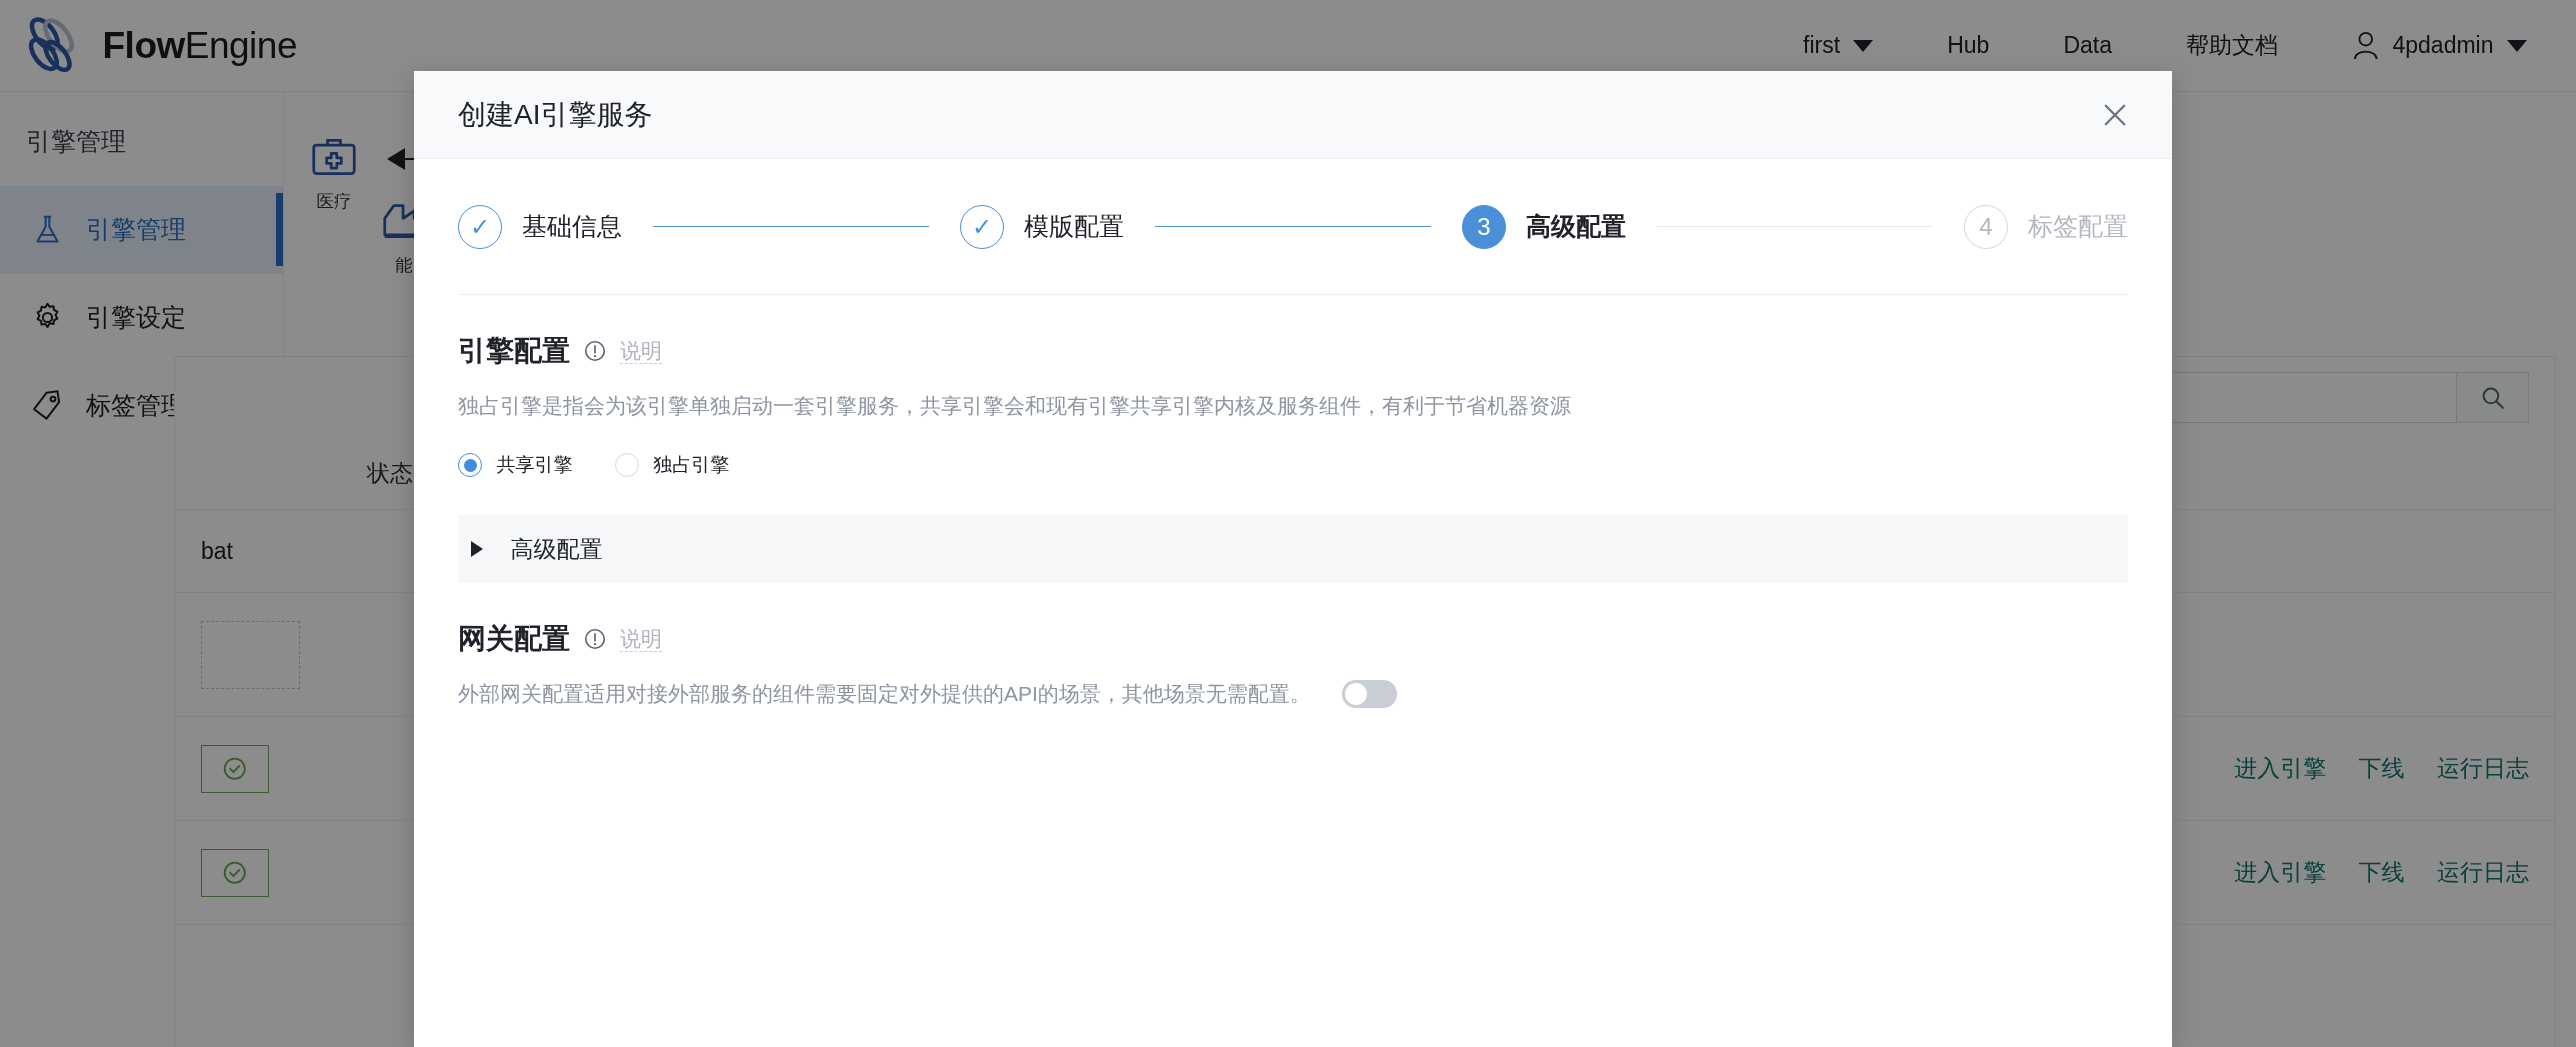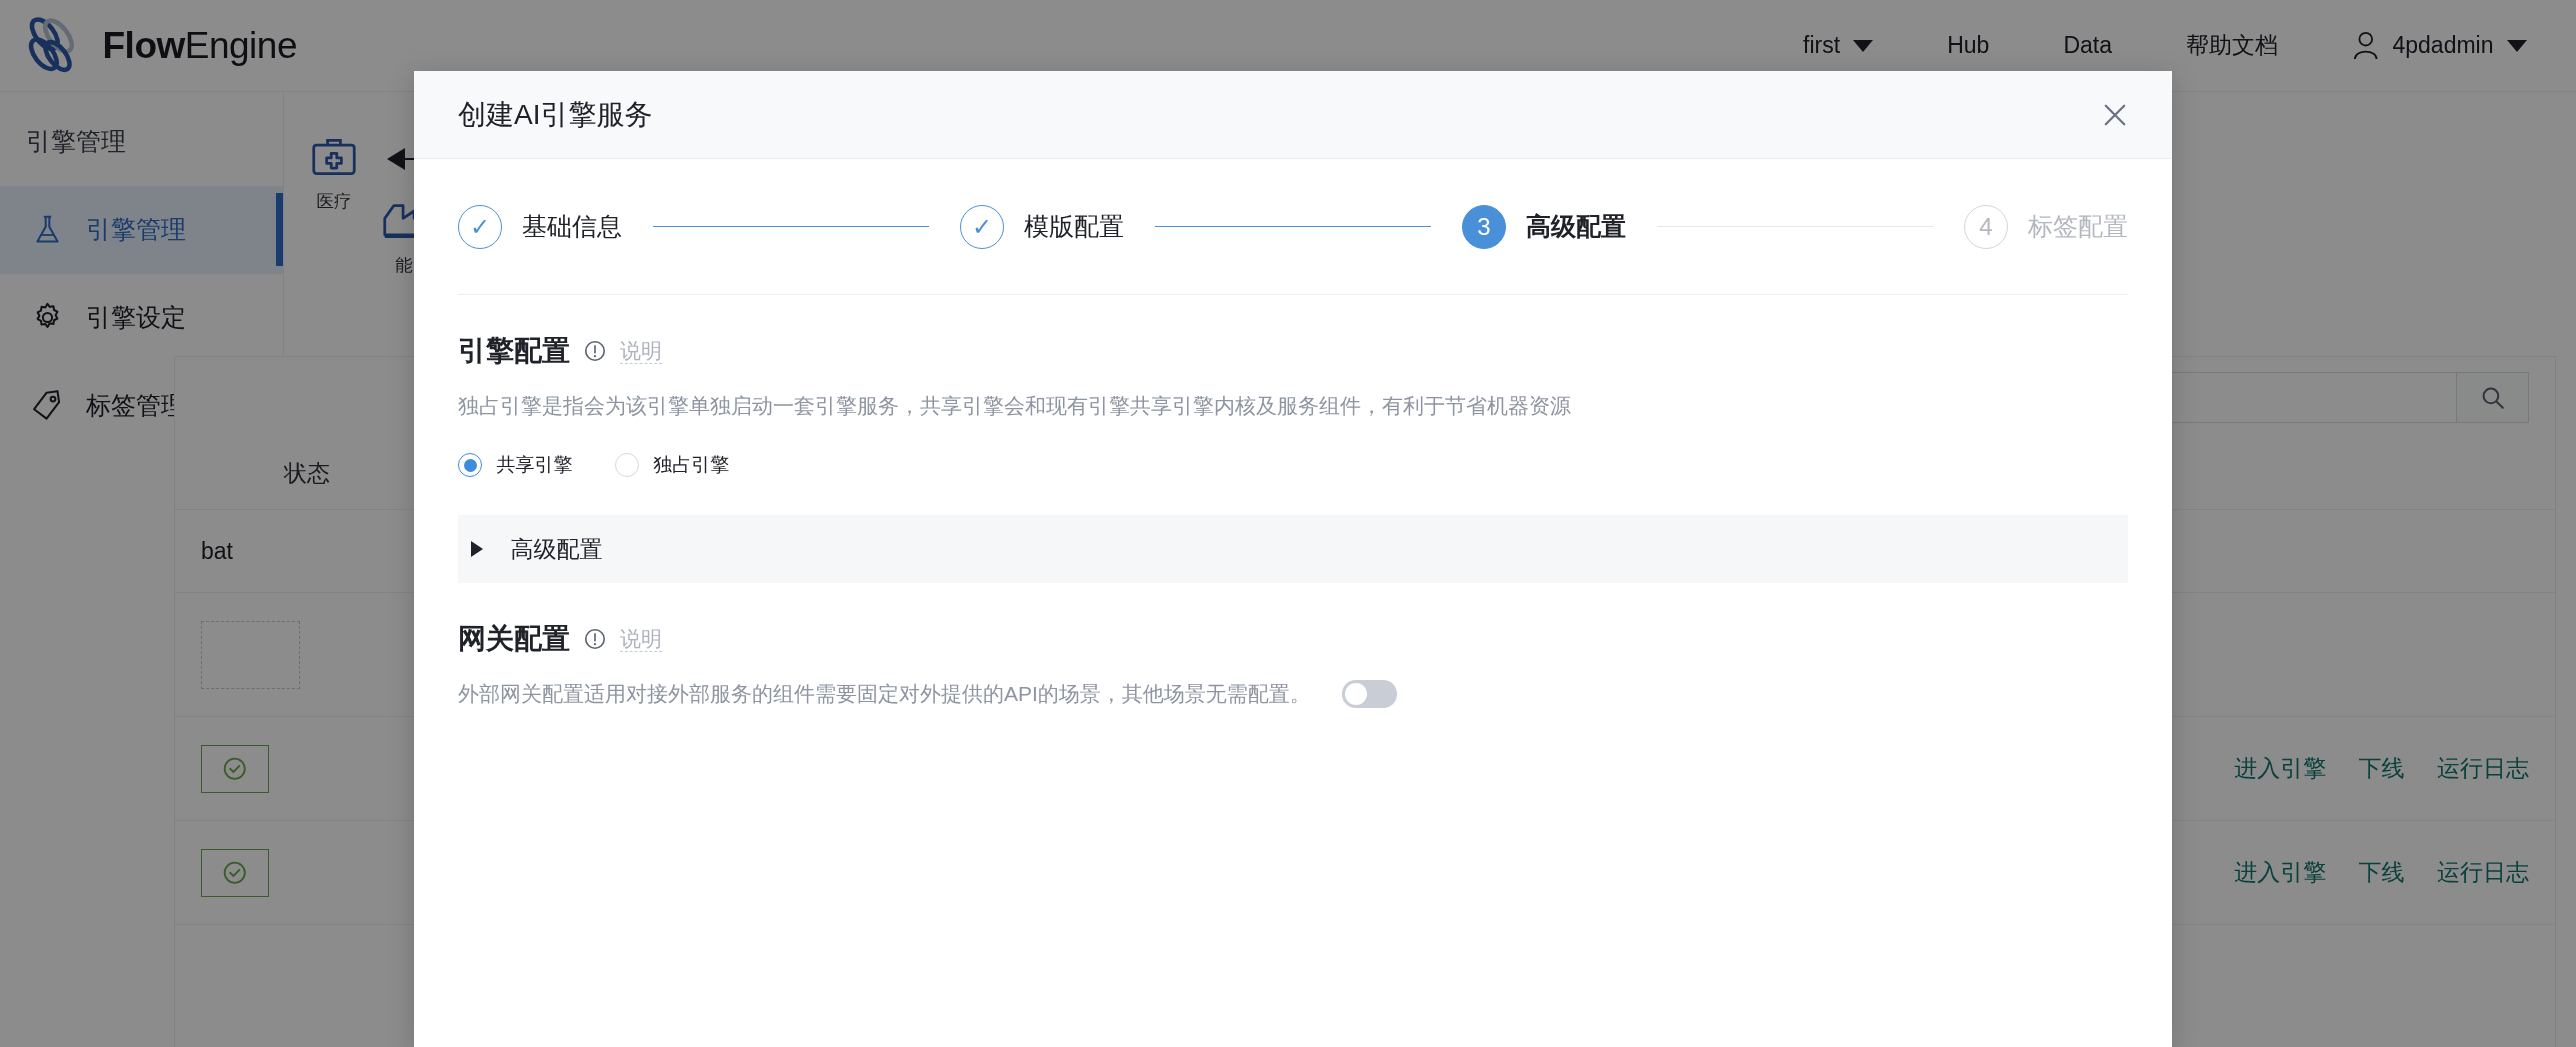--- a/index.html
+++ b/index.html
@@ -77,21 +77,21 @@
     width: 380px; height: 51px; border: 0.9px solid #d9dde3; border-right: none;
     font-size: 22px; color: #9aa0aa; padding: 0 16.5px; outline: none; background: #fff;
     font-family: inherit;
   }
   .search-btn {
     width: 73px; height: 51px; border: 0.9px solid #d9dde3; background: #fafbfc;
     display: flex; align-items: center; justify-content: center; cursor: pointer;
   }
   .tbl { width: 100%; border-collapse: collapse; table-layout: fixed; }
   .tbl th {
-    text-align: center; font-size: 23px; font-weight: 400; color: #30333c;
+    text-align: right; font-size: 23px; font-weight: 400; color: #30333c;
     padding: 20px 0 20px 26px; border-bottom: 0.9px solid #eceef1;
   }
   .tbl td {
     font-size: 23px; color: #20222a; padding: 27.5px 0 27.5px 26px;
     border-bottom: 0.9px solid #eceef1; vertical-align: middle;
   }
   .cell-links { text-align: right; padding-right: 26px !important; }
   .cell-links a { color: #0f766e; text-decoration: none; margin-left: 26px; font-size: 23px; }
   .ph-box { width: 99px; height: 68px; border: 1.8px dashed #c3c7cf; }
   .status-badge {

